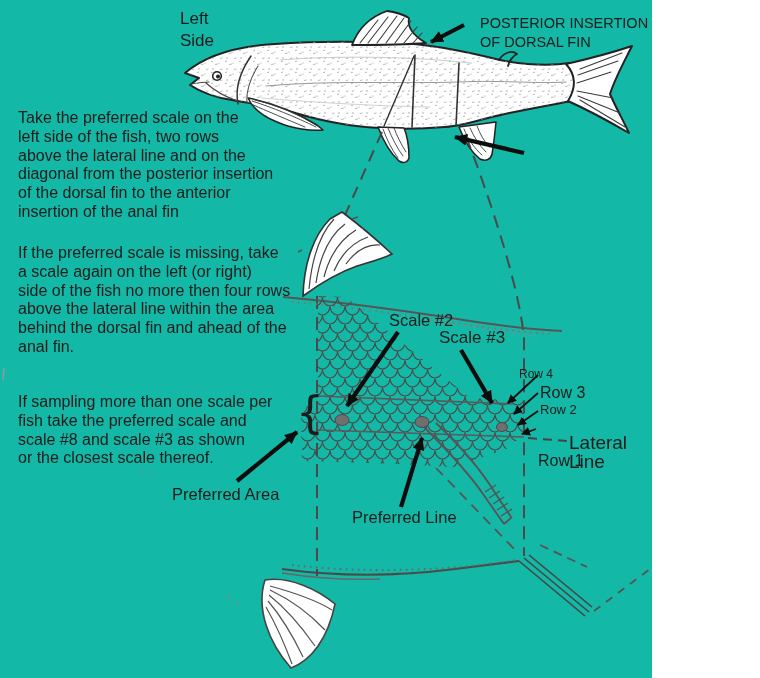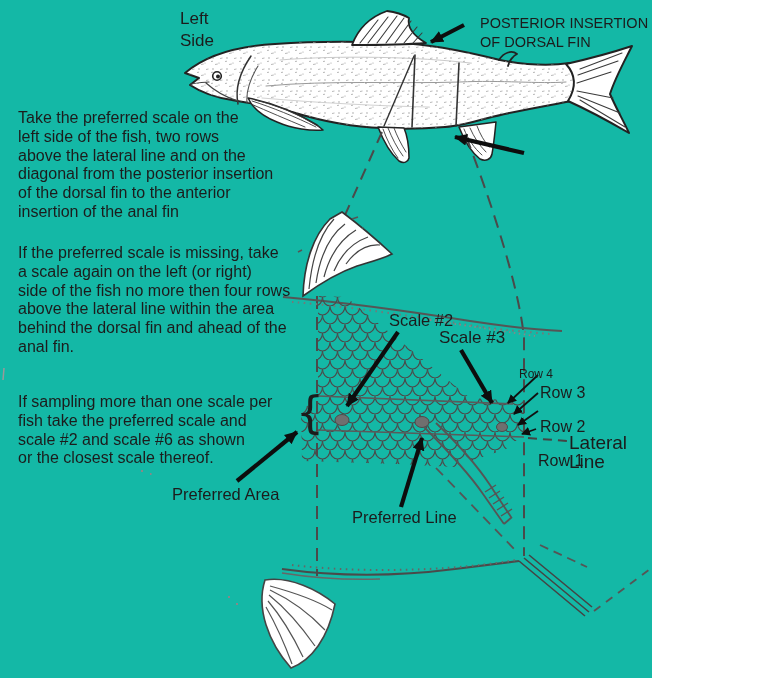--- a/index.html
+++ b/index.html
@@ -160,26 +160,26 @@
 behind the dorsal fin and ahead of the
 anal fin.</div>
 <div class="lbl" style="left:18px;top:109px;">Take the preferred scale on the
 left side of the fish, two rows
 above the lateral line and on the
 diagonal from the posterior insertion
 of the dorsal fin to the anterior
 insertion of the anal fin</div>
 <div class="lbl" style="left:18px;top:393px;">If sampling more than one scale per
 fish take the preferred scale and
-scale #2 and scale #6 as shown
+scale #8 and scale #3 as shown
 or the closest scale thereof.</div>
 <div class="lbl" style="left:389px;top:311px;font-size:16.5px;">Scale #2</div>
 <div class="lbl" style="left:439px;top:329px;font-size:17px;">Scale #3</div>
 <div class="lbl" style="left:519px;top:365px;font-size:12px;">Row 4</div>
 <div class="lbl" style="left:540px;top:384px;font-size:16px;">Row 3</div>
-<div class="lbl" style="left:540px;top:418px;font-size:16px;">Row 2</div>
+<div class="lbl" style="left:540px;top:401px;font-size:13px;">Row 2</div>
 <div class="lbl" style="left:538px;top:419px;font-size:16px;margin-top:33px;">Row 1</div>
 <div class="lbl" style="left:569px;top:434px;font-size:19px;">Lateral Line</div>
 <div class="lbl" style="left:172px;top:485px;font-size:16.5px;">Preferred Area</div>
 <div class="lbl" style="left:352px;top:508px;font-size:16.5px;">Preferred Line</div>
 <div class="lbl" style="left:296px;top:391px;font-size:44px;line-height:44px;font-family:'DejaVu Sans',sans-serif;">{</div>
 
 </div>
 
 </body></html>

